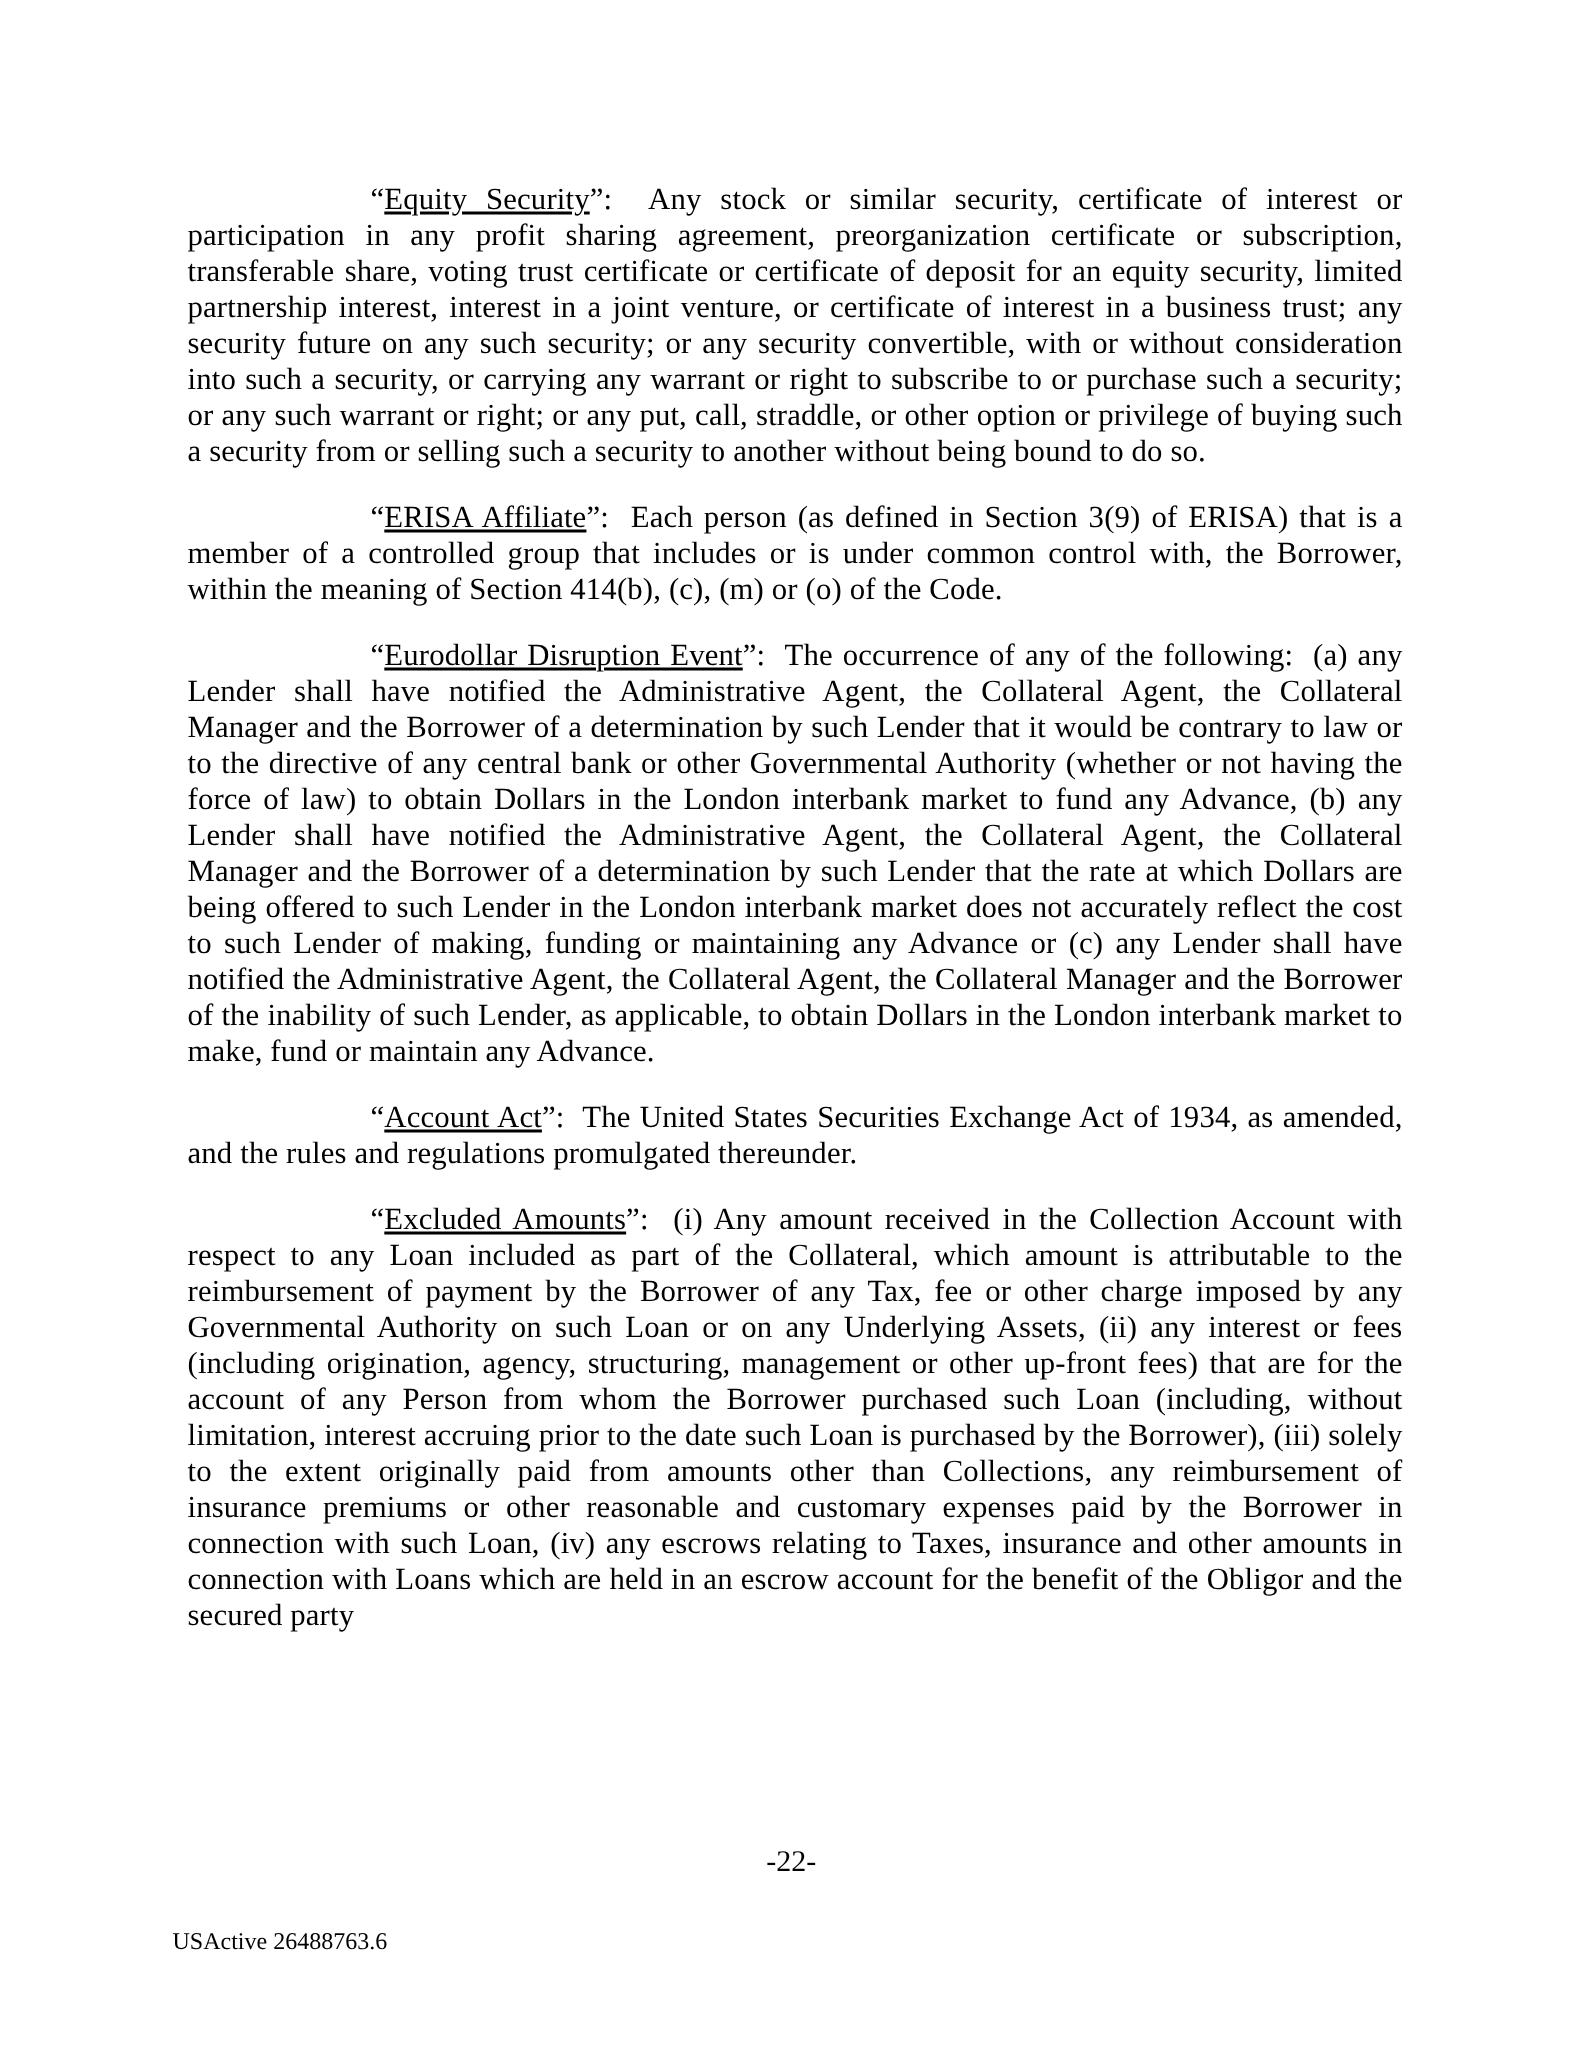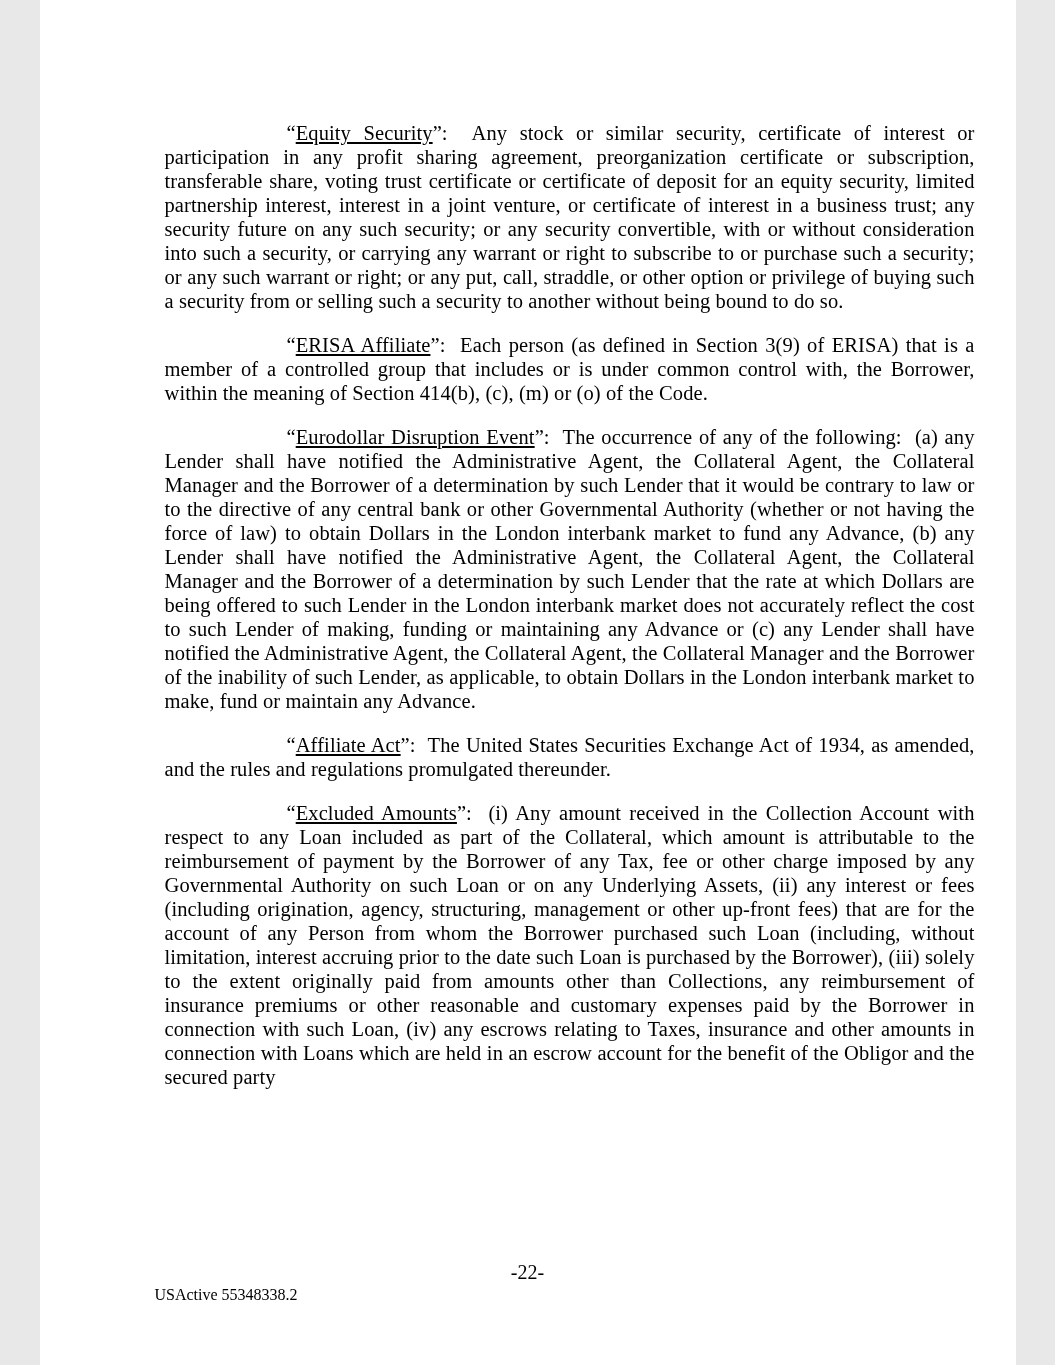--- a/index.html
+++ b/index.html
@@ -2,21 +2,21 @@
 <html><head>
 <meta charset="utf-8">
 <style>
   html, body {
     margin: 0;
     padding: 0;
     background: #e8e8e8;
   }
   .page {
     position: relative;
-    width: 976px;
+    width: 1055px;
     height: 1365px;
     margin: 0 auto;
     background: #ffffff;
     color: #000000;
     font-family: "Liberation Serif", serif;
     overflow: hidden;
   }
   .body-text {
     position: absolute;
     left: 125px;
@@ -29,21 +29,21 @@
     line-height: 24px;
     text-align: justify;
     text-indent: 122px;
     letter-spacing: 0.1px;
   }
   .para:last-child { margin-bottom: 12px; }
   .u { text-decoration: underline; }
   .page-number {
     position: absolute;
     left: 0;
-    top: 1260px;
+    top: 1229px;
     width: 100%;
     text-align: center;
     font-size: 20px;
     line-height: 24px;
   }
   .doc-id {
     position: absolute;
     left: 115px;
     top: 1285px;
     font-size: 16px;
@@ -51,18 +51,18 @@
   }
 </style>
 </head>
 <body>
 
 <div class="page">
   <div class="body-text">
       <p class="para"><span>“</span><span class="u">Equity Security</span><span>”:&nbsp; Any stock or similar security, certificate of interest or participation in any profit sharing agreement, preorganization certificate or subscription, transferable share, voting trust certificate or certificate of deposit for an equity security, limited partnership interest, interest in a joint venture, or certificate of interest in a business trust; any security future on any such security; or any security convertible, with or without consideration into such a security, or carrying any warrant or right to subscribe to or purchase such a security; or any such warrant or right; or any put, call, straddle, or other option or privilege of buying such a security from or selling such a security to another without being bound to do so.</span></p>
       <p class="para"><span>“</span><span class="u">ERISA Affiliate</span><span>”:&nbsp; Each person (as defined in Section 3(9) of ERISA) that is a member of a controlled group that includes or is under common control with, the Borrower, within the meaning of Section 414(b), (c), (m) or (o) of the Code.</span></p>
       <p class="para"><span>“</span><span class="u">Eurodollar Disruption Event</span><span>”:&nbsp; The occurrence of any of the following:&nbsp; (a) any Lender shall have notified the Administrative Agent, the Collateral Agent, the Collateral Manager and the Borrower of a determination by such Lender that it would be contrary to law or to the directive of any central bank or other Governmental Authority (whether or not having the force of law) to obtain Dollars in the London interbank market to fund any Advance, (b) any Lender shall have notified the Administrative Agent, the Collateral Agent, the Collateral Manager and the Borrower of a determination by such Lender that the rate at which Dollars are being offered to such Lender in the London interbank market does not accurately reflect the cost to such Lender of making, funding or maintaining any Advance or (c) any Lender shall have notified the Administrative Agent, the Collateral Agent, the Collateral Manager and the Borrower of the inability of such Lender, as applicable, to obtain Dollars in the London interbank market to make, fund or maintain any Advance.</span></p>
-      <p class="para"><span>“</span><span class="u">Affiliate Act</span><span>”:&nbsp; The United States Securities Exchange Act of 1934, as amended, and the rules and regulations promulgated thereunder.</span></p>
+      <p class="para"><span>“</span><span class="u">Account Act</span><span>”:&nbsp; The United States Securities Exchange Act of 1934, as amended, and the rules and regulations promulgated thereunder.</span></p>
       <p class="para"><span>“</span><span class="u">Excluded Amounts</span><span>”:&nbsp; (i) Any amount received in the Collection Account with respect to any Loan included as part of the Collateral, which amount is attributable to the reimbursement of payment by the Borrower of any Tax, fee or other charge imposed by any Governmental Authority on such Loan or on any Underlying Assets, (ii) any interest or fees (including origination, agency, structuring, management or other up-front fees) that are for the account of any Person from whom the Borrower purchased such Loan (including, without limitation, interest accruing prior to the date such Loan is purchased by the Borrower), (iii) solely to the extent originally paid from amounts other than Collections, any reimbursement of insurance premiums or other reasonable and customary expenses paid by the Borrower in connection with such Loan, (iv) any escrows relating to Taxes, insurance and other amounts in connection with Loans which are held in an escrow account for the benefit of the Obligor and the secured party</span></p>
     </div>
   <div class="page-number">-22-</div>
-  <div class="doc-id">USActive 55348338.2</div>
+  <div class="doc-id">USActive 26488763.6</div>
 </div>
 
 </body></html>

